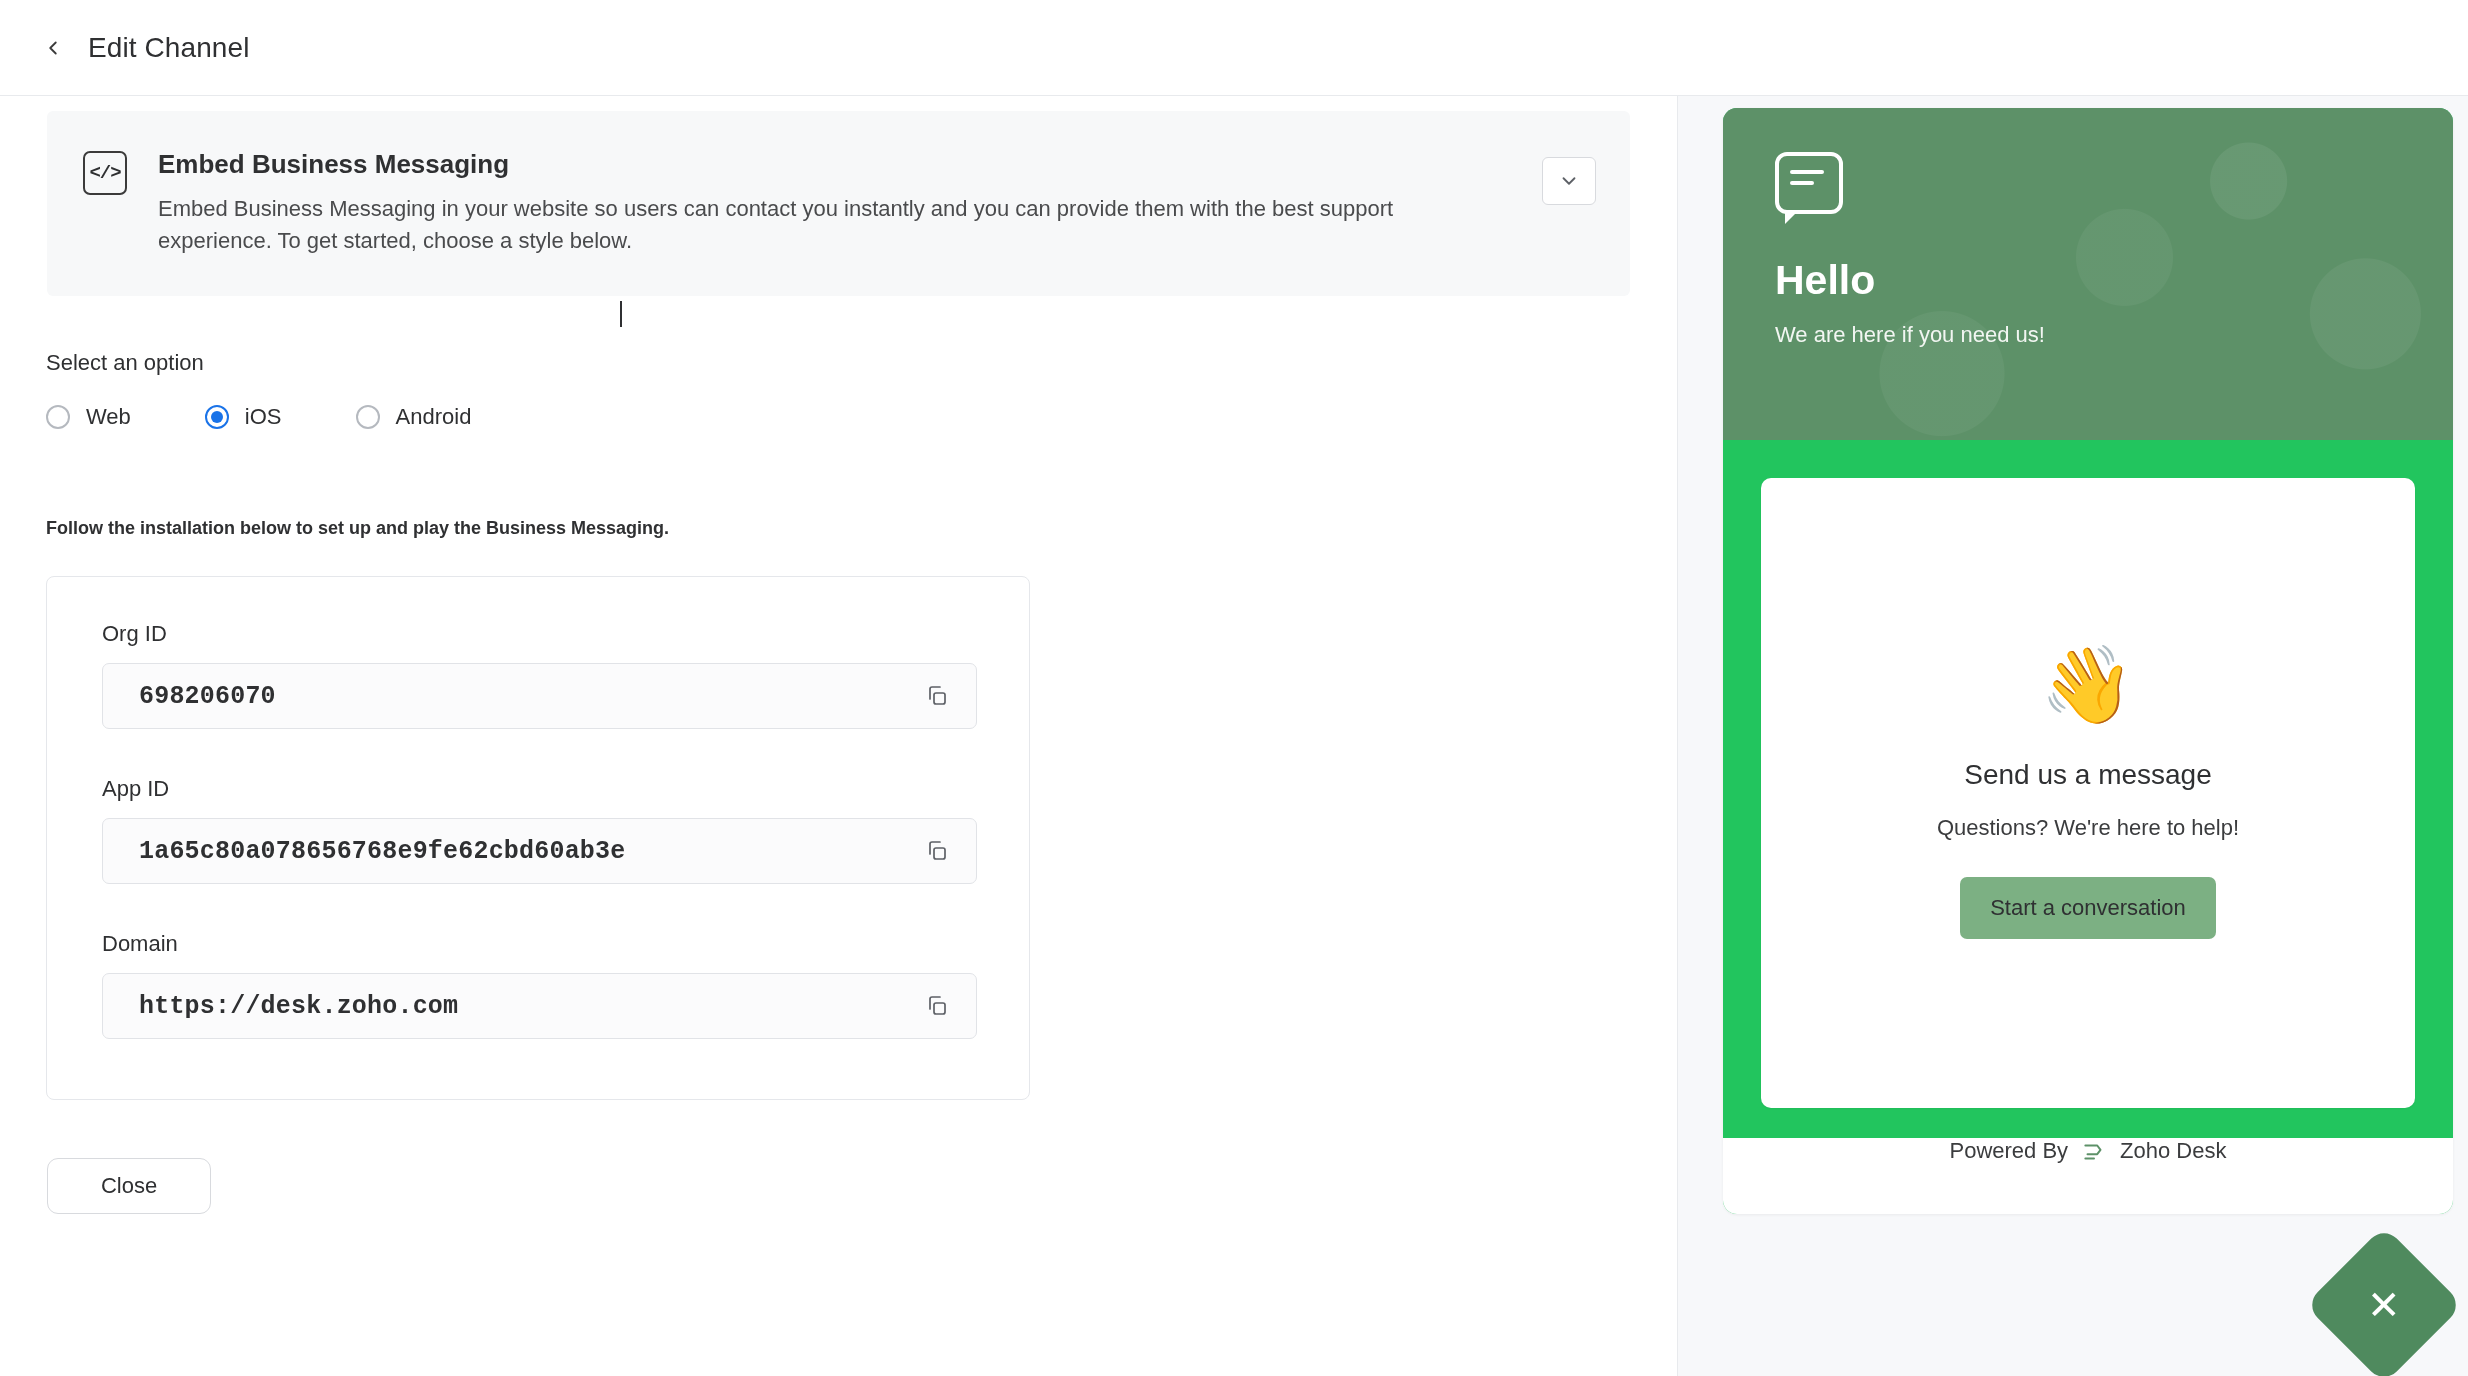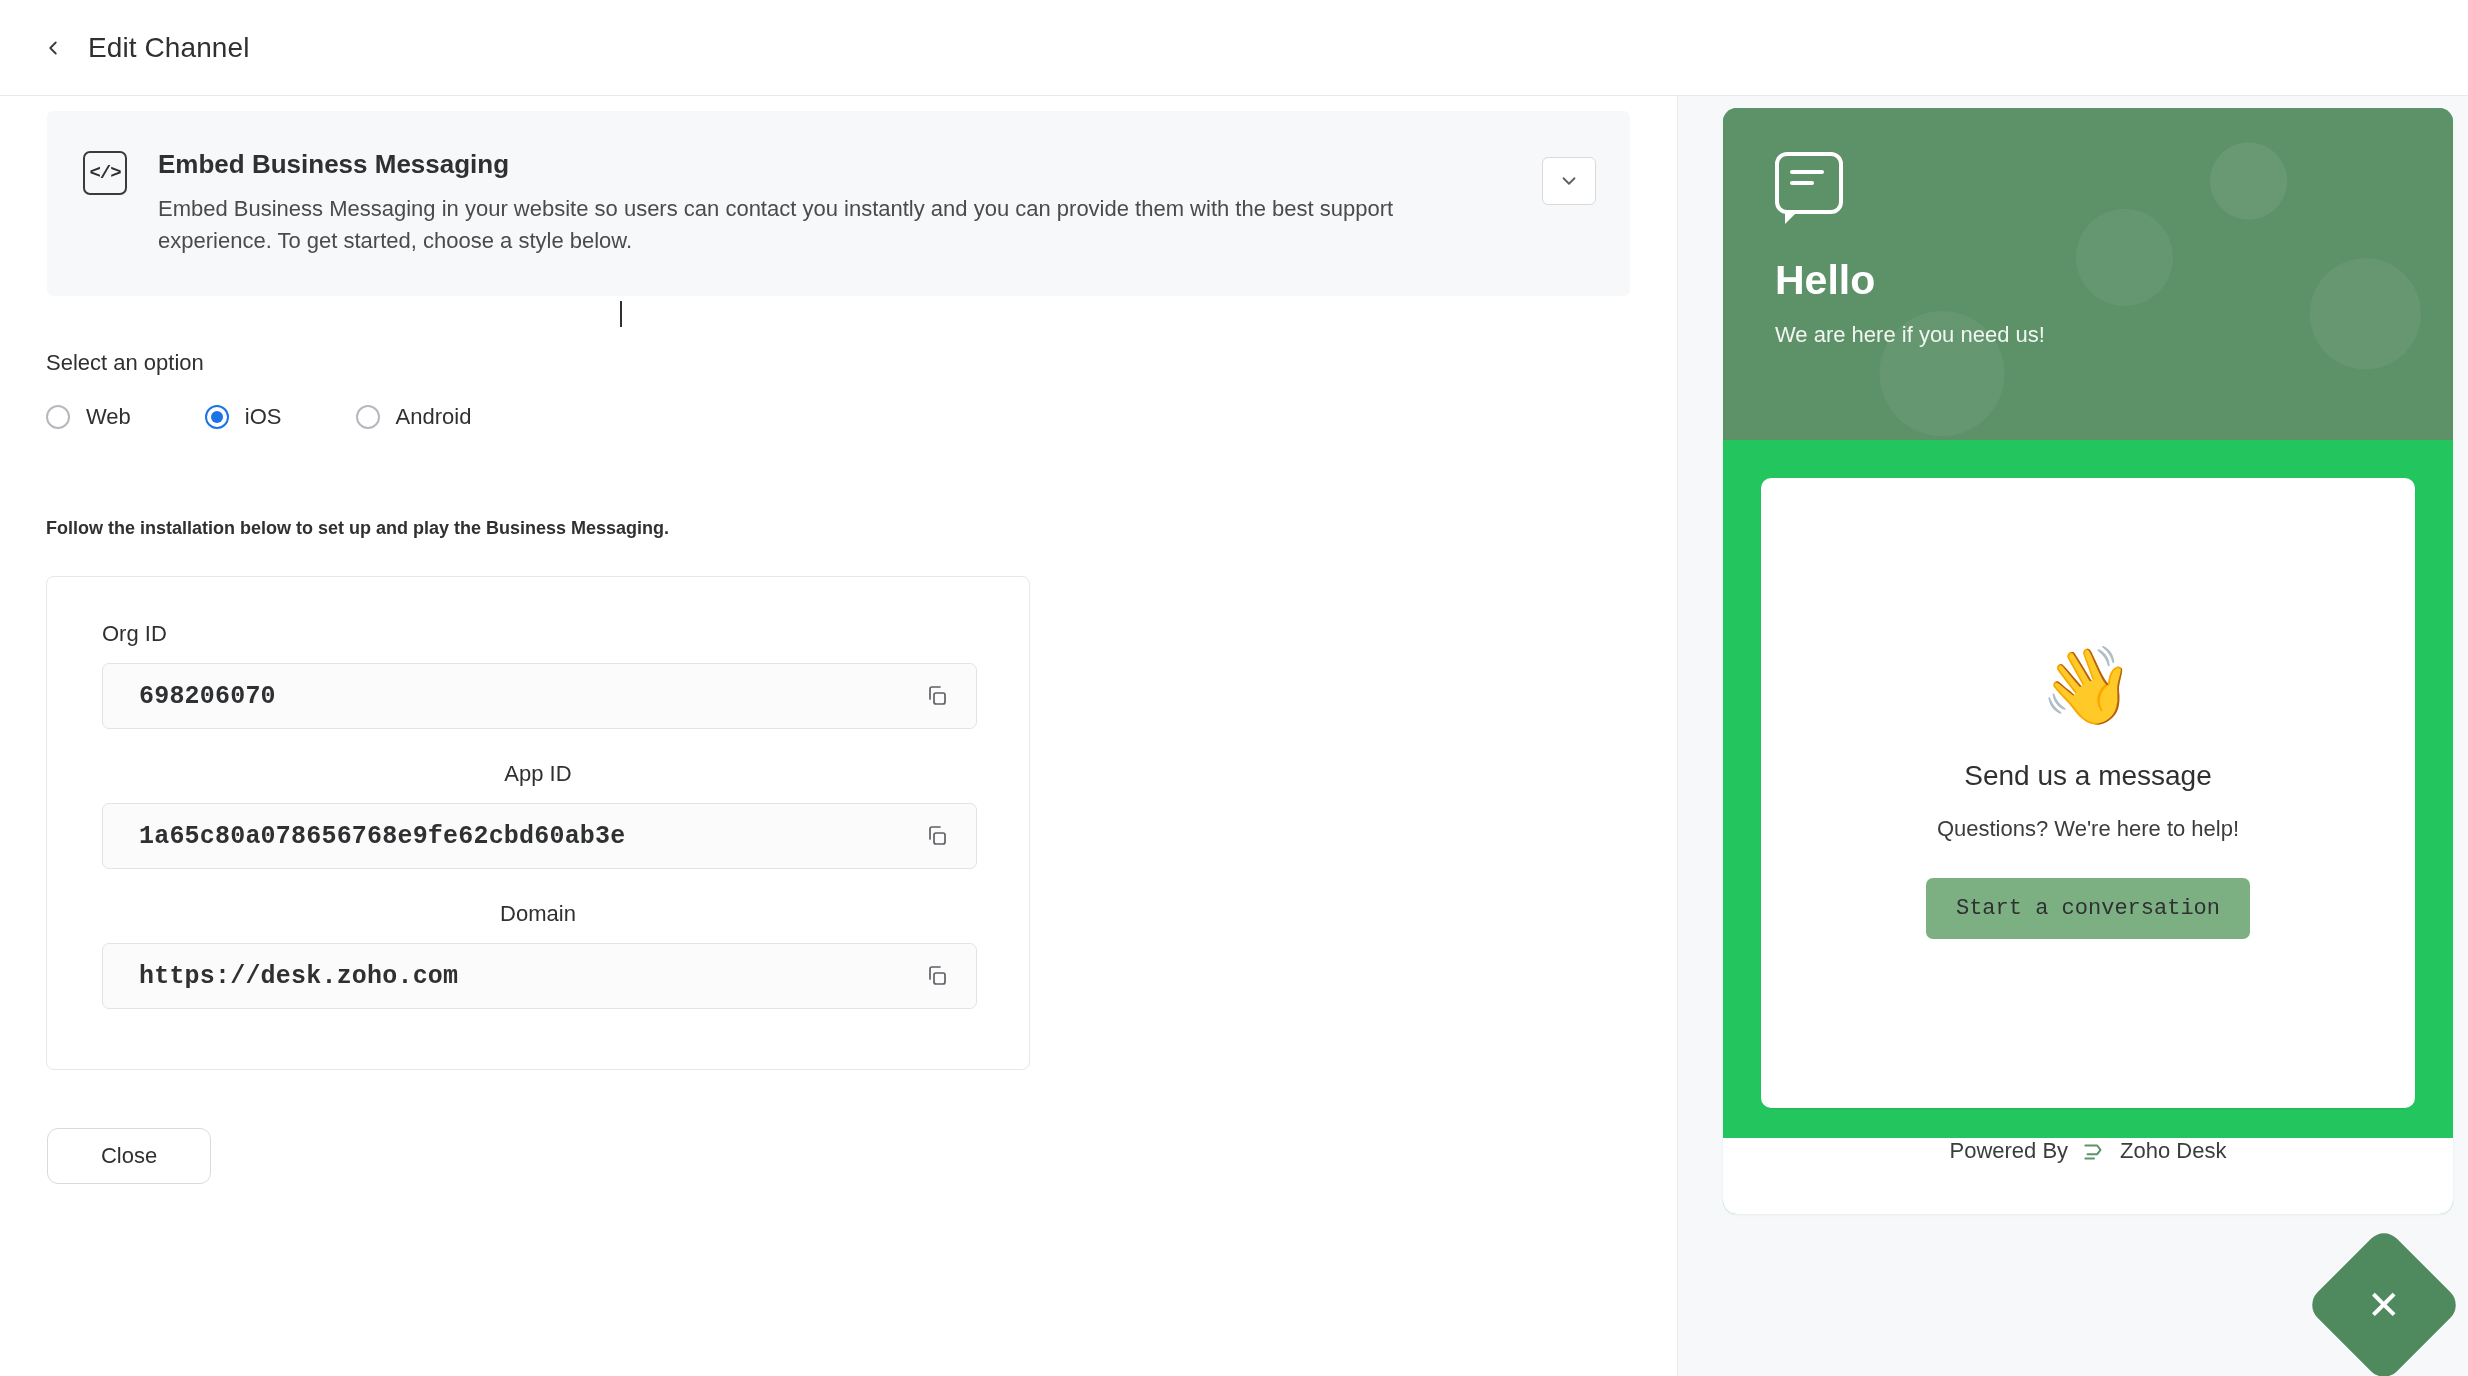--- a/index.html
+++ b/index.html
@@ -170,21 +170,21 @@
     border: 1px solid #e5e7eb;
     border-radius: 8px;
     background: #ffffff;
     padding: 44px 55px 60px 55px;
   }
   .field-label {
     font-size: 22px;
     color: #2f3032;
     margin-bottom: 16px;
   }
-  .field-label.spaced { margin-top: 32px; text-align: center; }
+  .field-label.spaced { margin-top: 47px; }
   .field-box {
     width: 875px;
     height: 66px;
     border: 1px solid #e1e3e7;
     border-radius: 7px;
     background: #fbfbfc;
     display: flex;
     align-items: center;
     padding: 0 22px 0 36px;
     justify-content: space-between;
@@ -315,21 +315,21 @@
     margin-bottom: 36px;
   }
   .start-btn {
     background: #7cb083;
     color: #2f3032;
     font-size: 22px;
     border: none;
     border-radius: 7px;
     padding: 18px 30px;
     cursor: pointer;
-    font-family: Liberation Mono, monospace;
+    font-family: Liberation Sans, sans-serif;
   }
   .widget-footer {
     margin-top: 30px;
     height: 76px;
     background: #ffffff;
     display: flex;
     justify-content: center;
     gap: 12px;
     font-size: 22px;
     color: #3b3c3e;

